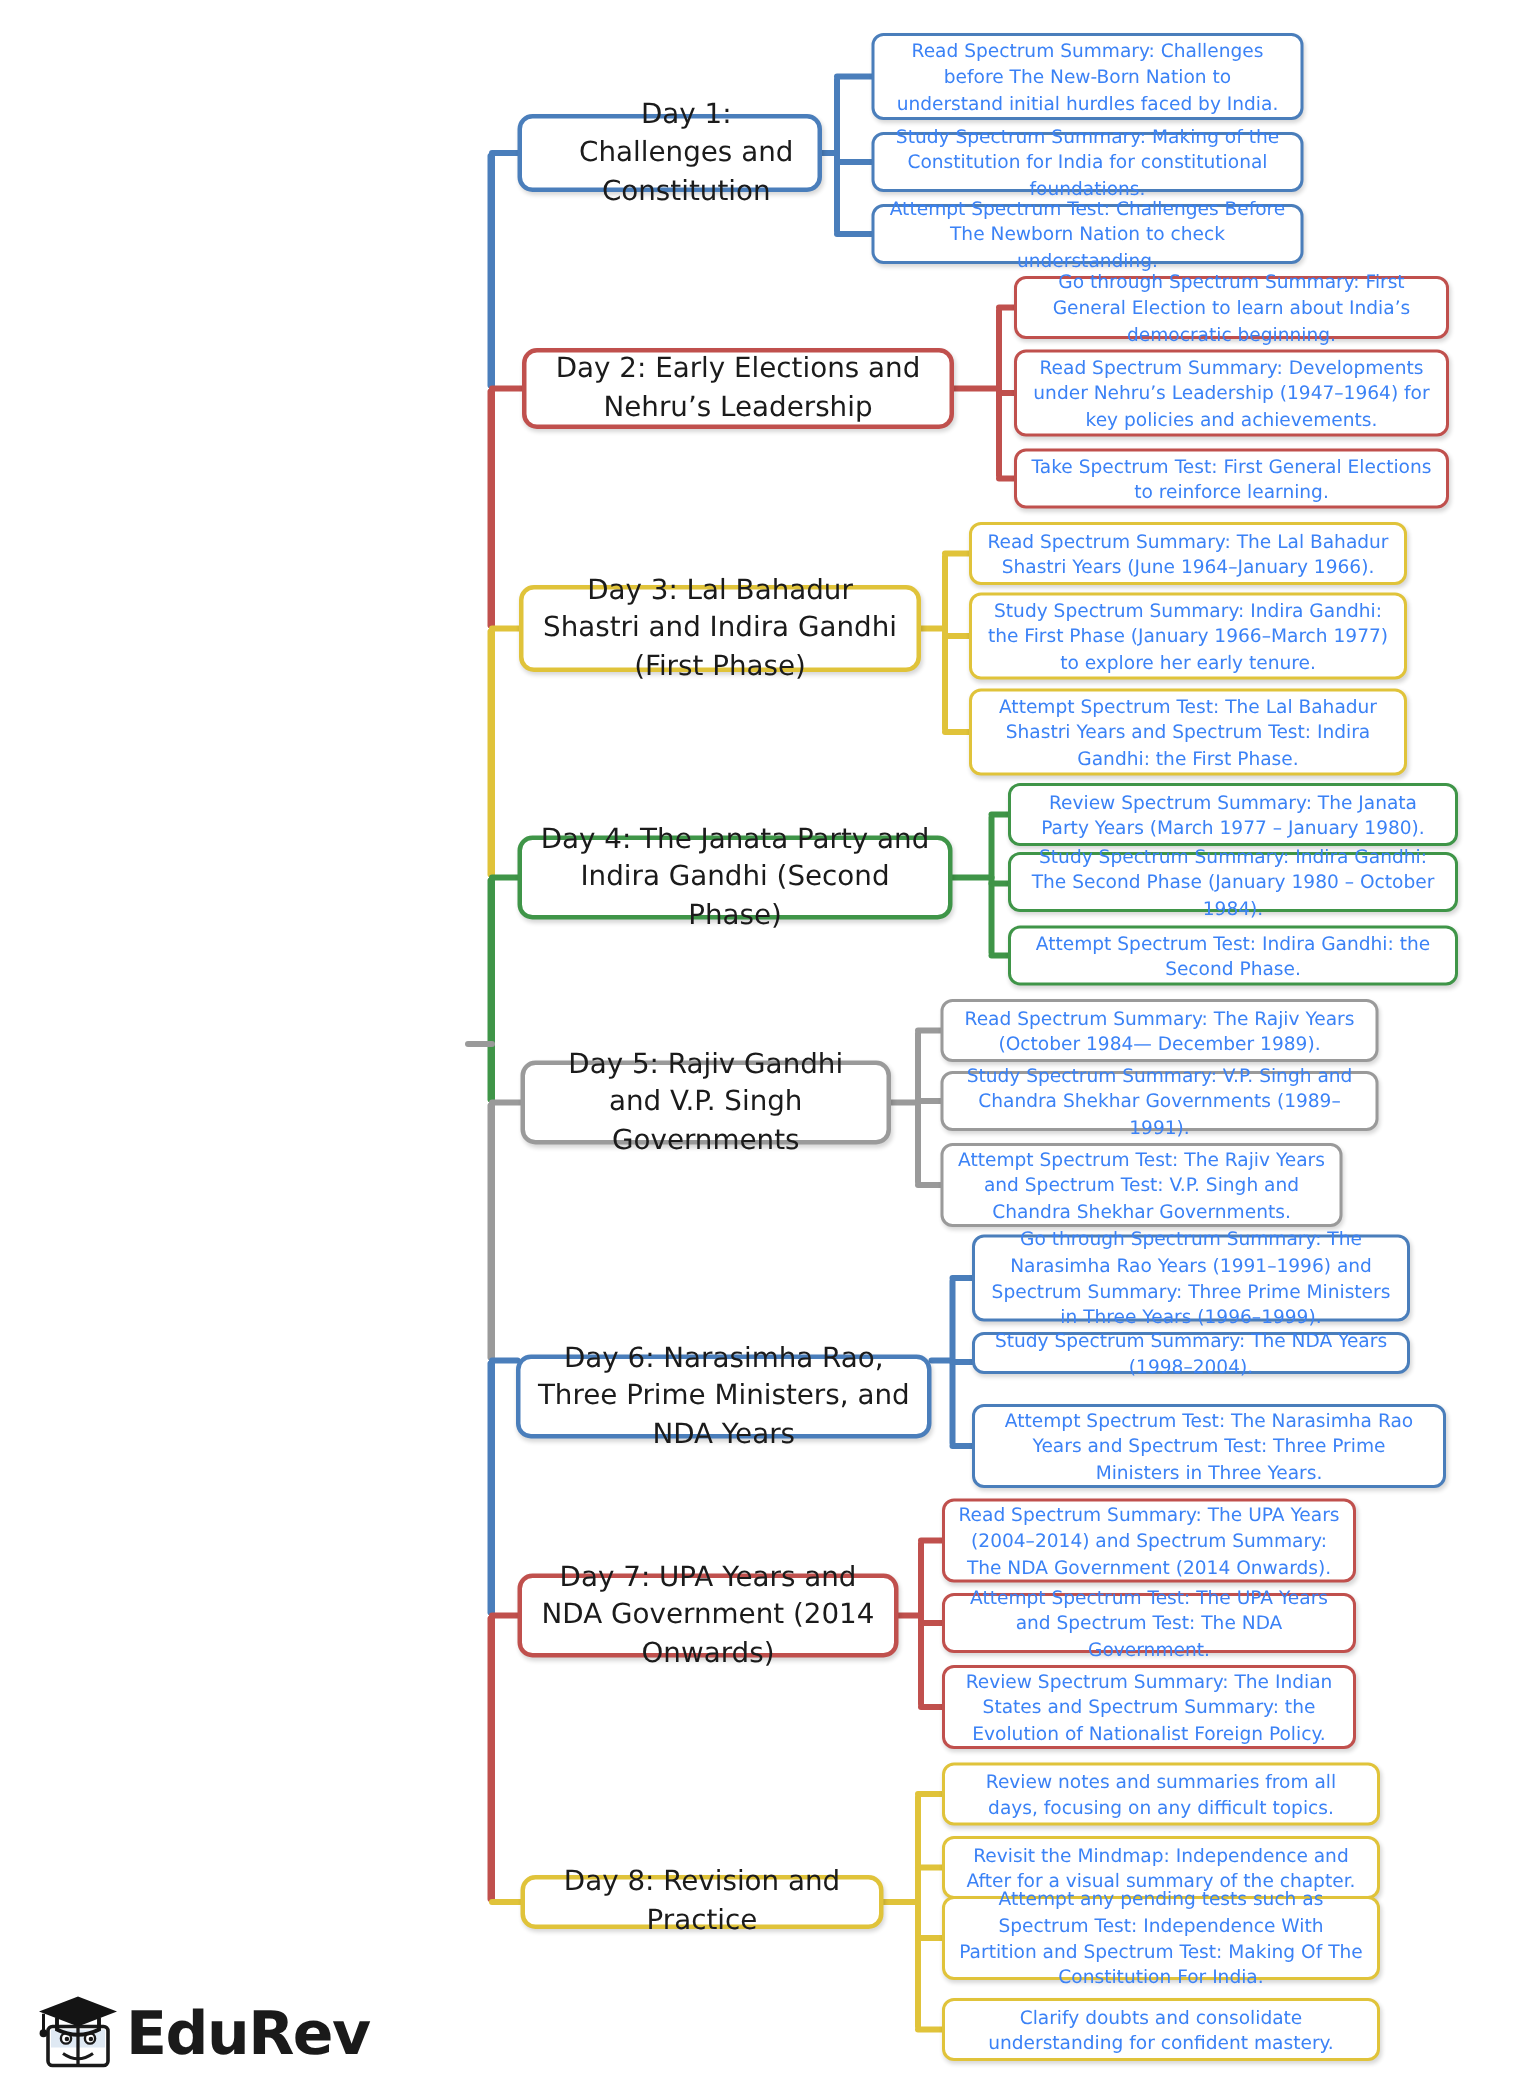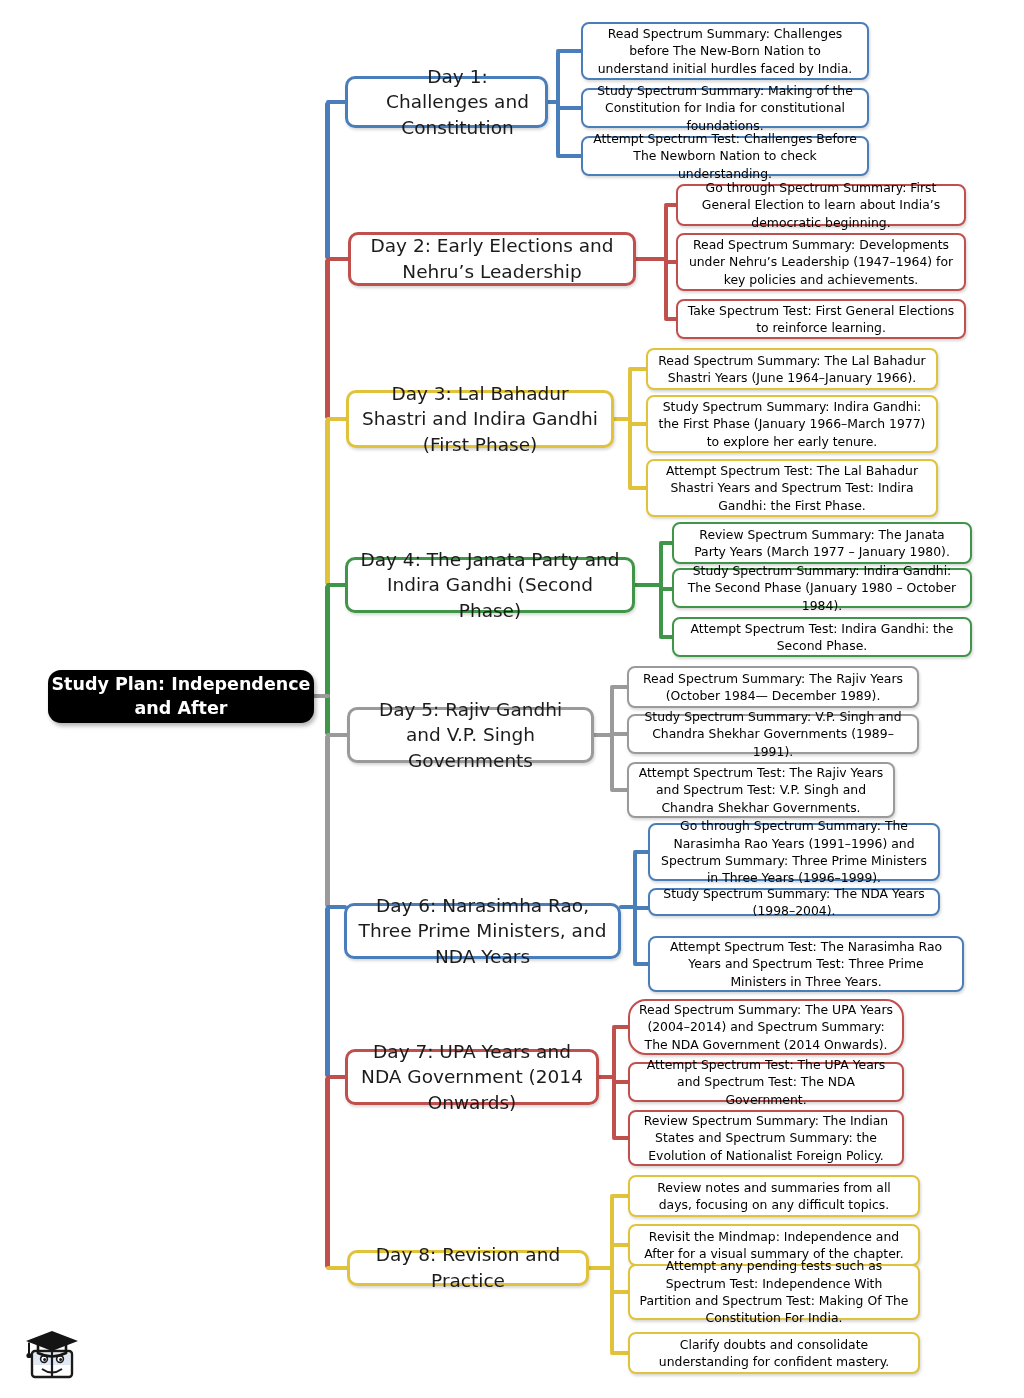--- a/index.html
+++ b/index.html
@@ -35,21 +35,21 @@
     border:3px solid #000;
     font-size:18.5px;
     line-height:1.38;
     color:#1b1b1b;
     padding:4px 10px;
   }
   .leaf{
     border:2px solid #000;
     font-size:12.4px;
     line-height:1.40;
-    color:#000000;
+    color:#3b82f6;
     padding:4px 9px;
     border-radius:8px;
   }
   .leaf span,.day span{display:block;}
 
   
   #root-node{
     position:absolute;
     left:48px;top:670px;width:266px;height:53px;
     background:#000000;
@@ -130,23 +130,20 @@
       <div class="conn clead" style="left: 612px; top: 1080px; width: 20px; background: rgb(192, 80, 77);"></div>
       <div class="conn clead" style="left: 612px; top: 1136px; width: 20px; background: rgb(192, 80, 77);"></div>
       <div class="conn clead" style="left: 587px; top: 1266px; width: 27px; background: rgb(224, 195, 58);"></div>
       <div class="conn cbrack" style="left: 610px; top: 1196px; height: 157px; background: rgb(224, 195, 58);"></div>
       <div class="conn clead" style="left: 610px; top: 1194px; width: 22px; background: rgb(224, 195, 58);"></div>
       <div class="conn clead" style="left: 610px; top: 1243px; width: 22px; background: rgb(224, 195, 58);"></div>
       <div class="conn clead" style="left: 610px; top: 1290px; width: 22px; background: rgb(224, 195, 58);"></div>
       <div class="conn clead" style="left: 610px; top: 1351px; width: 22px; background: rgb(224, 195, 58);"></div>
     </div>
 
-  <div id="root-node">
-    <span>Study Plan: Independence and After</span>
-  </div>
 
   <div id="nodes">
       <div class="node day" style="left: 345px; top: 76px; width: 203px; height: 52px; border-color: rgb(74, 126, 187); padding-left: 32px;">
         <span>Day 1: Challenges and Constitution</span>
       </div>
       <div class="node leaf" style="left: 581px; top: 22px; width: 288px; height: 58px; border-color: rgb(74, 126, 187);">
         <span>Read Spectrum Summary: Challenges before The New-Born Nation to understand initial hurdles faced by India.</span>
       </div>
       <div class="node leaf" style="left: 581px; top: 88px; width: 288px; height: 40px; border-color: rgb(74, 126, 187);">
         <span>Study Spectrum Summary: Making of the Constitution for India for constitutional foundations.</span>
@@ -210,21 +207,21 @@
       </div>
       <div class="node leaf" style="left: 648px; top: 888px; width: 292px; height: 28px; border-color: rgb(74, 126, 187);">
         <span>Study Spectrum Summary: The NDA Years (1998–2004).</span>
       </div>
       <div class="node leaf" style="left: 648px; top: 936px; width: 316px; height: 56px; border-color: rgb(74, 126, 187);">
         <span>Attempt Spectrum Test: The Narasimha Rao Years and Spectrum Test: Three Prime Ministers in Three Years.</span>
       </div>
       <div class="node day" style="left: 345px; top: 1049px; width: 254px; height: 56px; border-color: rgb(192, 80, 77);">
         <span>Day 7: UPA Years and NDA Government (2014 Onwards)</span>
       </div>
-      <div class="node leaf" style="left: 628px; top: 999px; width: 276px; height: 56px; border-color: rgb(192, 80, 77); border-radius: 18px;">
+      <div class="node leaf" style="left: 628px; top: 999px; width: 276px; height: 56px; border-color: rgb(192, 80, 77);">
         <span>Read Spectrum Summary: The UPA Years (2004–2014) and Spectrum Summary: The NDA Government (2014 Onwards).</span>
       </div>
       <div class="node leaf" style="left: 628px; top: 1062px; width: 276px; height: 40px; border-color: rgb(192, 80, 77);">
         <span>Attempt Spectrum Test: The UPA Years and Spectrum Test: The NDA Government.</span>
       </div>
       <div class="node leaf" style="left: 628px; top: 1110px; width: 276px; height: 56px; border-color: rgb(192, 80, 77);">
         <span>Review Spectrum Summary: The Indian States and Spectrum Summary: the Evolution of Nationalist Foreign Policy.</span>
       </div>
       <div class="node day" style="left: 347px; top: 1250px; width: 242px; height: 36px; border-color: rgb(224, 195, 58);">
         <span>Day 8: Revision and Practice</span>
@@ -255,15 +252,16 @@
       <circle cx="18.6" cy="32.4" r="1.5" fill="#1a1a1a"></circle>
       <circle cx="34.6" cy="32.4" r="1.5" fill="#1a1a1a"></circle>
 
       <path d="M16 42 Q26 49 36 42" fill="none" stroke="#1a1a1a" stroke-width="2"></path>
 
       <polygon points="26,4 52,14 26,24 0,14" fill="#141414"></polygon>
       <path d="M12 18 L12 26 Q26 33 40 26 L40 18" fill="none" stroke="#141414" stroke-width="2.6"></path>
       <line x1="3" y1="15.5" x2="3" y2="27" stroke="#141414" stroke-width="2"></line>
       <circle cx="3" cy="28.5" r="2.6" fill="#141414"></circle>
     </svg>
+    <div id="logo-text">EduRev</div>
   </div>
 
 </div>
 
 </body></html>

